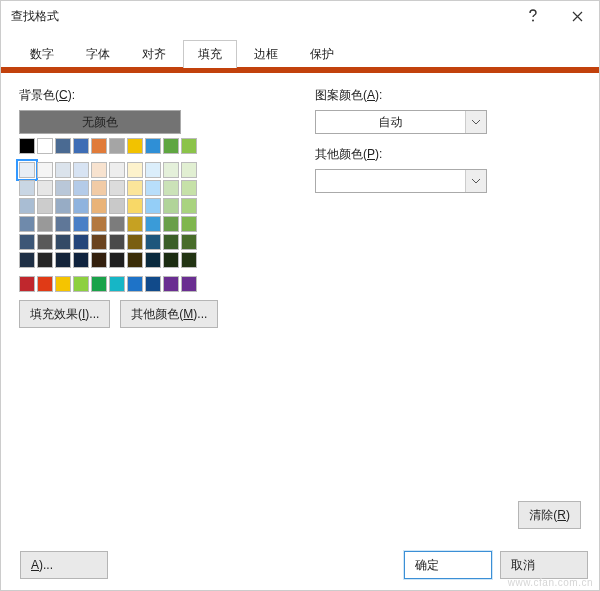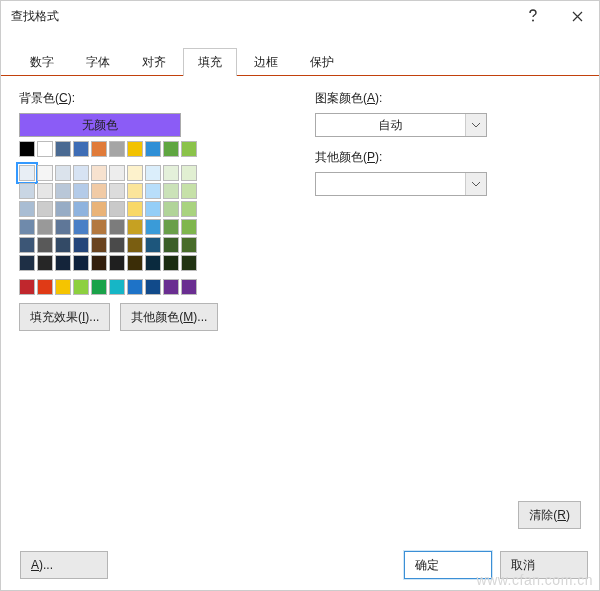--- a/index.html
+++ b/index.html
@@ -1,46 +1,46 @@
 <!DOCTYPE html>
 <html><head>
 <meta charset="utf-8">
 <style>
 html,body{margin:0;padding:0;font-family:"Microsoft YaHei","Segoe UI",sans-serif;font-size:12px;color:#222;background:#fff}
 .dialog{width:600px;height:591px;background:#fff;position:relative;box-sizing:border-box;border:1px solid #ccc}
 .titlebar{height:30px;display:flex;align-items:center;padding:0 0 0 10px}
 .titlebar .title{flex:1;font-size:12px}
 .titlebar .tbtn{width:44px;height:30px;display:flex;align-items:center;justify-content:center;color:#333}
 .titlebar .tbtn svg{display:block}
-.tabs-row{display:flex;align-items:flex-end;height:28px;padding:0 14px;border-bottom:1px solid #c2410c;margin-top:16px}
+.tabs-row{display:flex;align-items:flex-end;height:28px;padding:0 14px;border-bottom:6px solid #c2410c;margin-top:8px}
 .tab{padding:5px 14px 5px;border:1px solid transparent;border-bottom:none;margin-right:2px;position:relative;top:1px;background:transparent}
 .tab.active{border-color:#c9c9c9;background:#fff}
 .body{padding:14px 18px 0 18px;display:flex;gap:30px}
 .col{flex:1}
 .lbl{margin-bottom:6px}
 .lbl u{text-decoration:underline}
-.nocolor-btn{width:160px;height:22px;border:1px solid #aaa;background:#8b5cf6;display:flex;align-items:center;justify-content:center;margin-bottom:4px}
+.nocolor-btn{width:160px;height:22px;border:1px solid #aaa;background:#737373;display:flex;align-items:center;justify-content:center;margin-bottom:4px}
 .swatch-grid{display:grid;grid-template-columns:repeat(10,16px);grid-auto-rows:16px;gap:2px;margin-bottom:8px}
 .sw{width:16px;height:16px;border:1px solid #bbb;box-sizing:border-box}
 .sw.sel{outline:2px solid #3399ff;outline-offset:1px}
 .btn{height:26px;padding:0 10px;background:#e9e9e9;border:1px solid #b5b5b5;display:inline-flex;align-items:center;justify-content:flex-start}
 .btn.primary{background:#fff;border:1px solid #3b8fd6;outline:1px solid #cfe6f7}
 .btnrow{display:flex;gap:10px;margin-top:6px}
 .dropdown{display:flex;width:170px;height:22px;border:1px solid #aaa;background:#fff;margin-bottom:12px}
 .dropdown .val{flex:1;display:flex;align-items:center;justify-content:center}
 .dropdown .arrow{width:20px;border-left:1px solid #ccc;background:#eee;display:flex;align-items:center;justify-content:center}
 .example-section{position:absolute;left:18px;right:18px;top:398px}
 .example-lbl{font-size:12px;margin-bottom:2px;padding:0 2px;background:#fff;display:inline-block;position:relative;z-index:2;left:0;top:7px}
 .example-box{border:1px solid #ddd;padding:8px}
 .example-swatch{height:44px;background:#8dc63f}
 .clear-row{position:absolute;right:18px;top:500px}
 .footer{position:absolute;left:11px;right:11px;bottom:11px;display:flex;align-items:center}
 .footer .spacer{flex:1}
 .footer .btn{min-width:66px;margin-left:8px}
-.watermark{position:absolute;right:6px;bottom:2px;font-size:14px;color:#d6d6d6;letter-spacing:.5px}
+.watermark{position:absolute;right:6px;bottom:2px;font-size:10px;color:#d6d6d6;letter-spacing:.5px}
 </style>
 </head>
 <body>
 
 <div class="dialog">
 
   <div class="titlebar">
     <span class="title">查找格式</span>
     <div class="tbtn">
       <svg width="10" height="14" viewBox="0 0 10 14">

